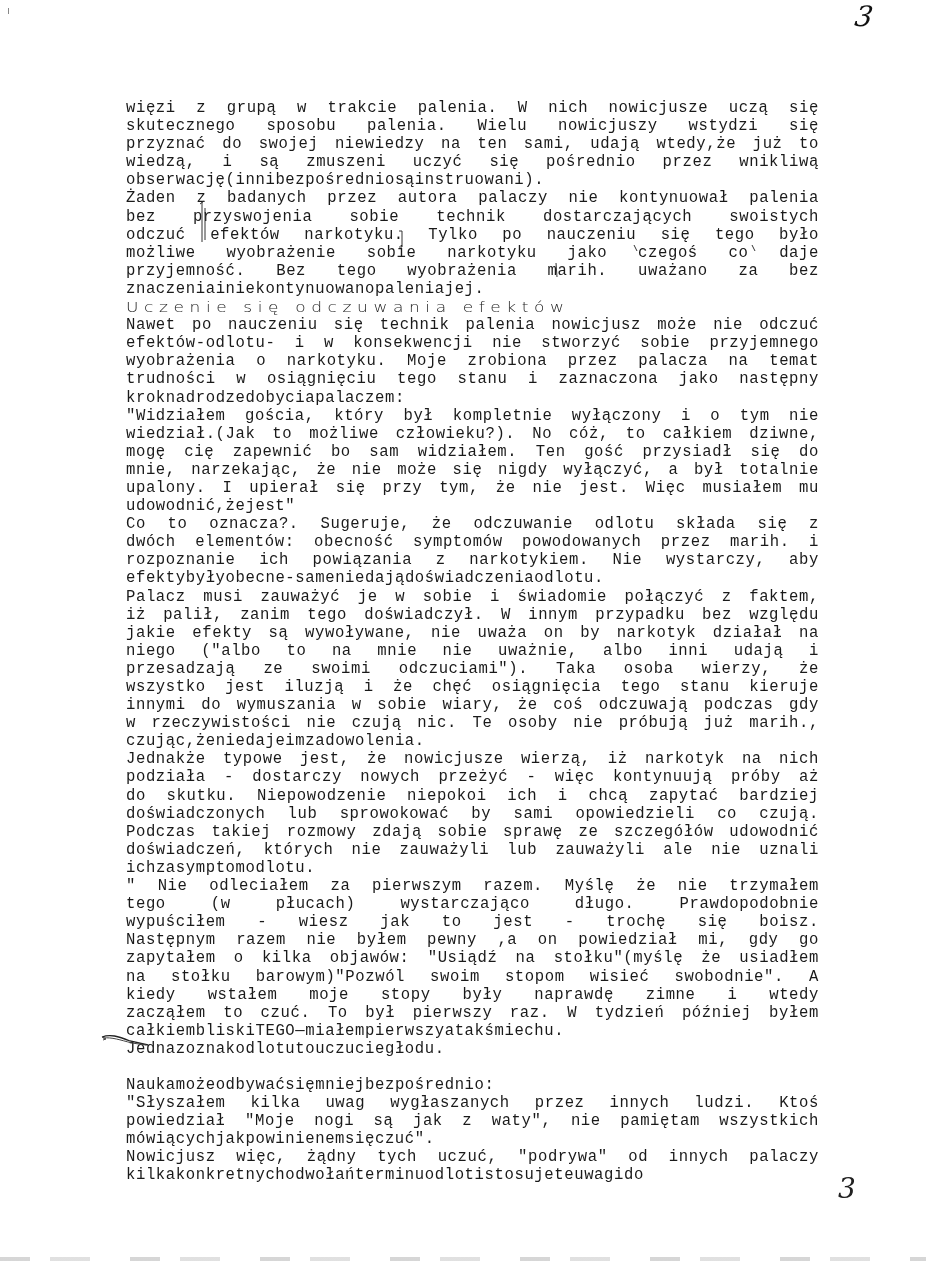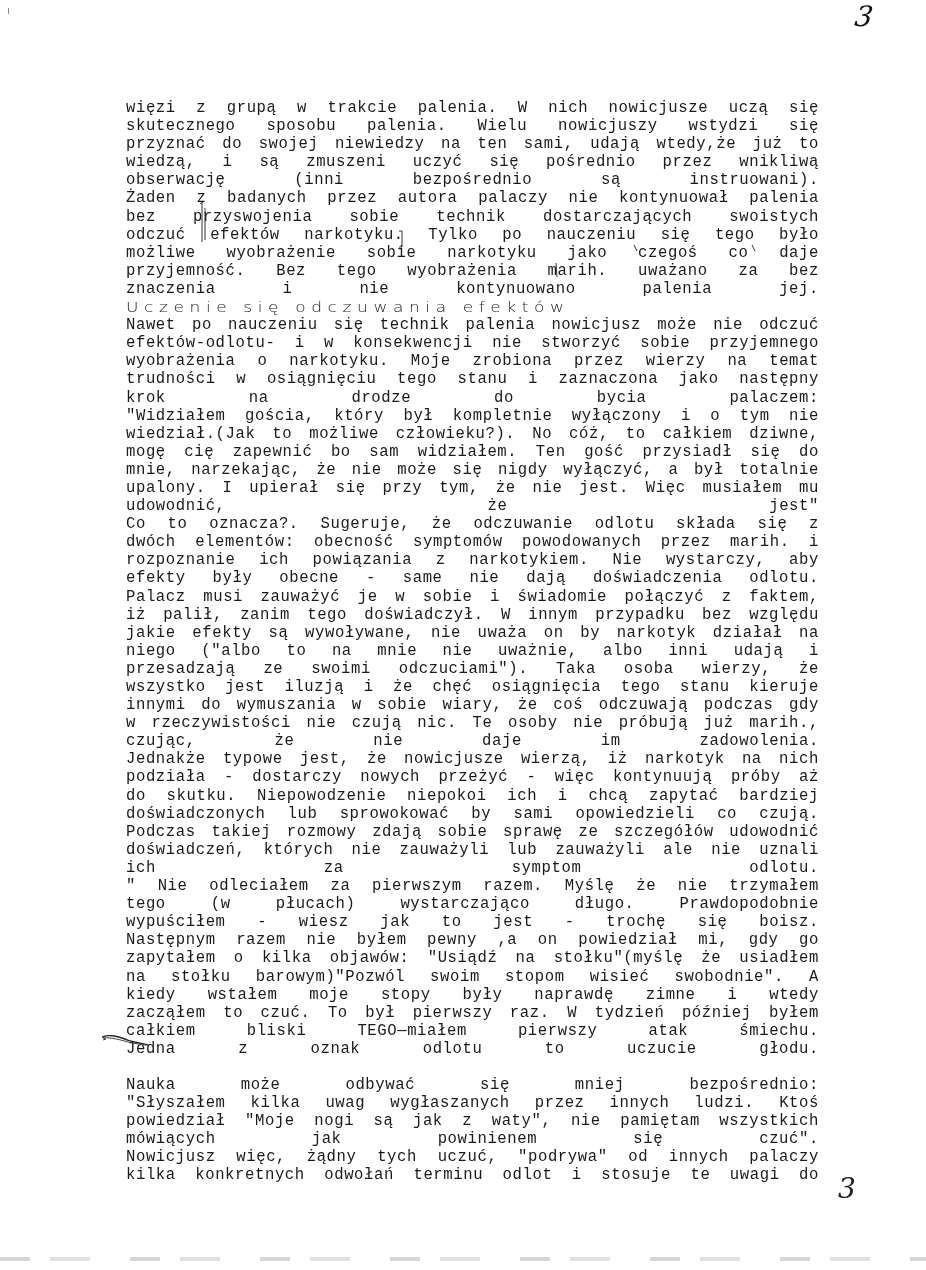--- a/index.html
+++ b/index.html
@@ -19,21 +19,21 @@
   .text-block {
     position: absolute; left: 126px; top: 83px; width: 693px;
     font-family: "Liberation Mono", monospace; font-size: 15.6px; color: #1a1a1a;
     letter-spacing: 0.6px;
     margin-top: 16px;
   }
   .line {
     height: 18.1px; line-height: 18.1px; white-space: nowrap;
     display: flex; justify-content: space-between;
   }
-  .line.last { justify-content: space-between; gap: 9px; }
+  .line.last { justify-content: flex-start; }
   .line span.w { display: inline-block; }
   .heading {
     height: 18.1px; line-height: 18.1px; white-space: nowrap;
     font-family: "DejaVu Sans", sans-serif; font-size: 17px; letter-spacing: 5.6px;
     color: #222; font-weight: 300; transform: scaleY(0.85); transform-origin: left center;
   }
   .gap { height: 18px; }
   .pen-mark {
     position: absolute; left: 100px; top: 1033px; width: 50px; height: 14px;
   }
@@ -186,21 +186,21 @@
         <span class="w">sobie</span>
         <span class="w">przyjemnego</span>
       </div>
       <div class="line">
         <span class="w">wyobrażenia</span>
         <span class="w">o</span>
         <span class="w">narkotyku.</span>
         <span class="w">Moje</span>
         <span class="w">zrobiona</span>
         <span class="w">przez</span>
-        <span class="w">wierzy</span>
+        <span class="w">palacza</span>
         <span class="w">na</span>
         <span class="w">temat</span>
       </div>
       <div class="line">
         <span class="w">trudności</span>
         <span class="w">w</span>
         <span class="w">osiągnięciu</span>
         <span class="w">tego</span>
         <span class="w">stanu</span>
         <span class="w">i</span>

